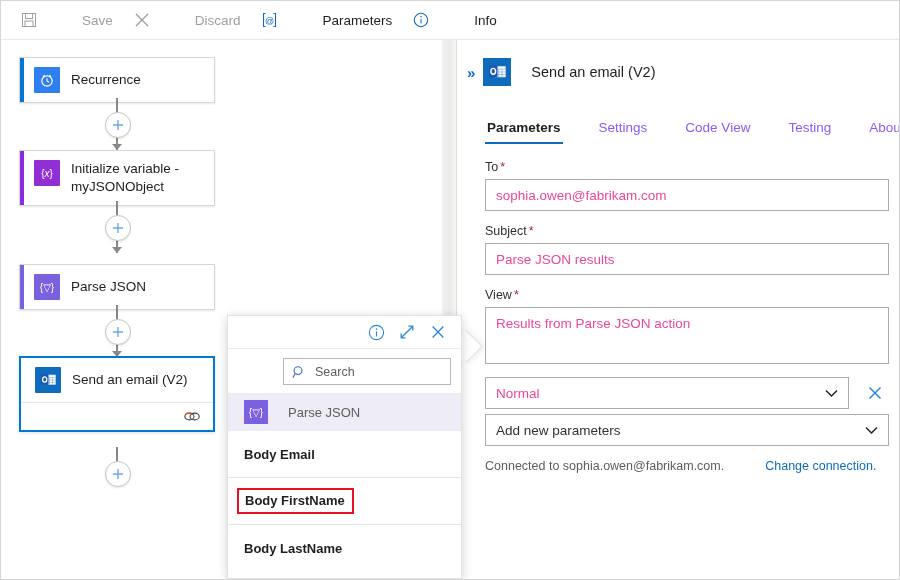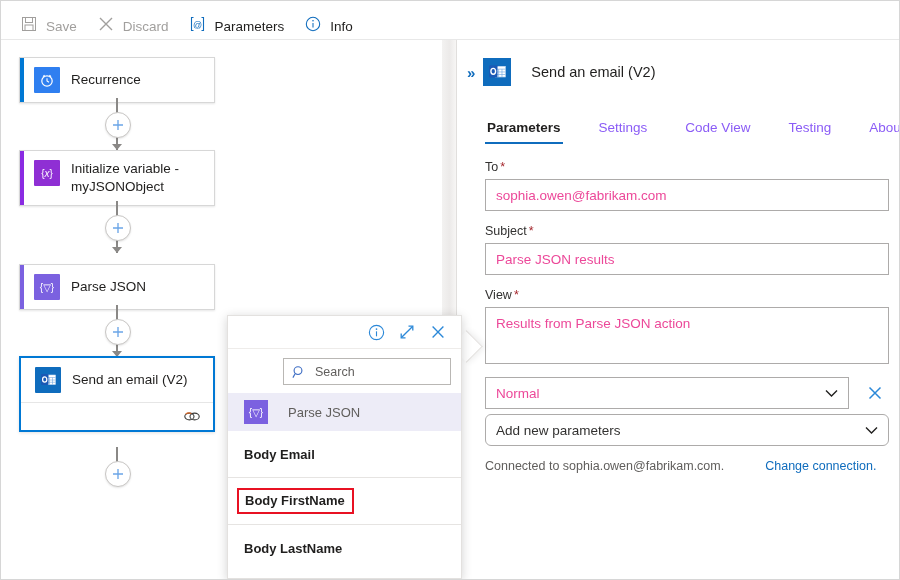--- a/index.html
+++ b/index.html
@@ -33,27 +33,28 @@
     height: 39px;
     background: #ffffff;
     border-bottom: 1px solid #e8e8e8;
     display: flex;
     align-items: center;
     padding-left: 14px;
     box-sizing: border-box;
   }
   .tb-item {
     display: flex;
-    align-items: flex-end;
+    align-items: center;
     height: 28px;
     padding: 0 9px 0 4px;
     margin-right: 6px;
     font-size: 13.5px;
     white-space: nowrap;
     cursor: default;
+    gap: 36px;
   }
   .tb-item.disabled { color: #a19f9d; }
   .tb-item.enabled { color: #201f1e; }
   .tb-ico {
     width: 20px; height: 20px;
     margin-right: 7px;
     display: flex; align-items: center; justify-content: center;
     flex: none;
   }
 
@@ -312,21 +313,21 @@
     height: 57px;
     align-items: flex-start;
     padding-top: 8px;
   }
   .sel-row { display: flex; align-items: center; }
   .field.select {
     width: 364px;
     margin-bottom: 0;
     justify-content: space-between;
   }
-  .field.addparams { width: 404px; justify-content: space-between; color: #323130; border-radius: 6px; }
+  .field.addparams { width: 404px; justify-content: space-between; color: #323130; }
   .clear-x {
     margin-left: 18px;
     color: #0f6cbd;
     font-size: 19px;
     line-height: 1;
   }
   .conn-note {
     display: flex;
     align-items: center;
     font-size: 12.5px;

